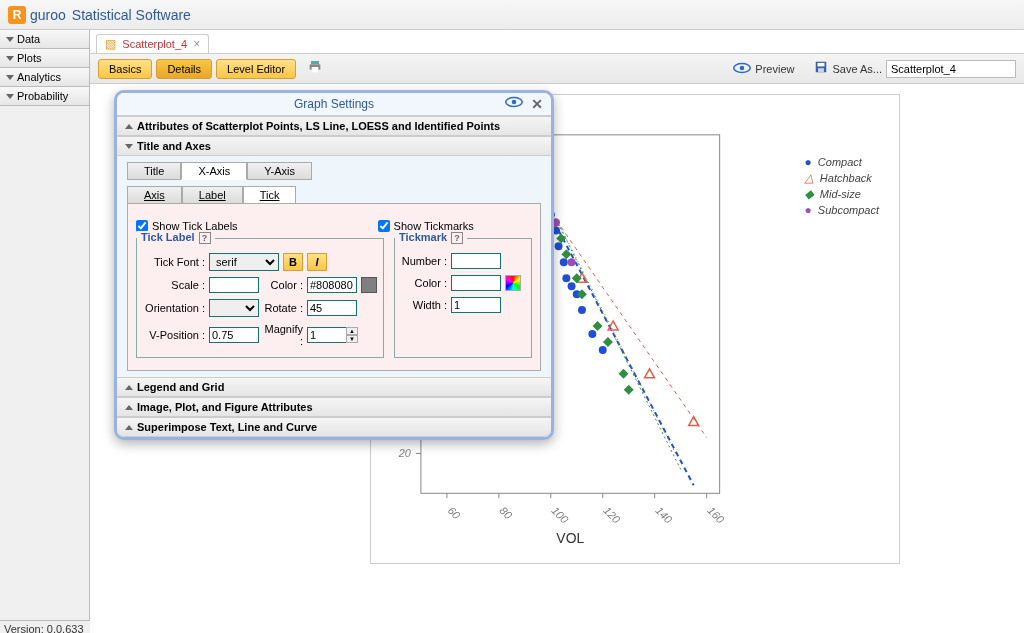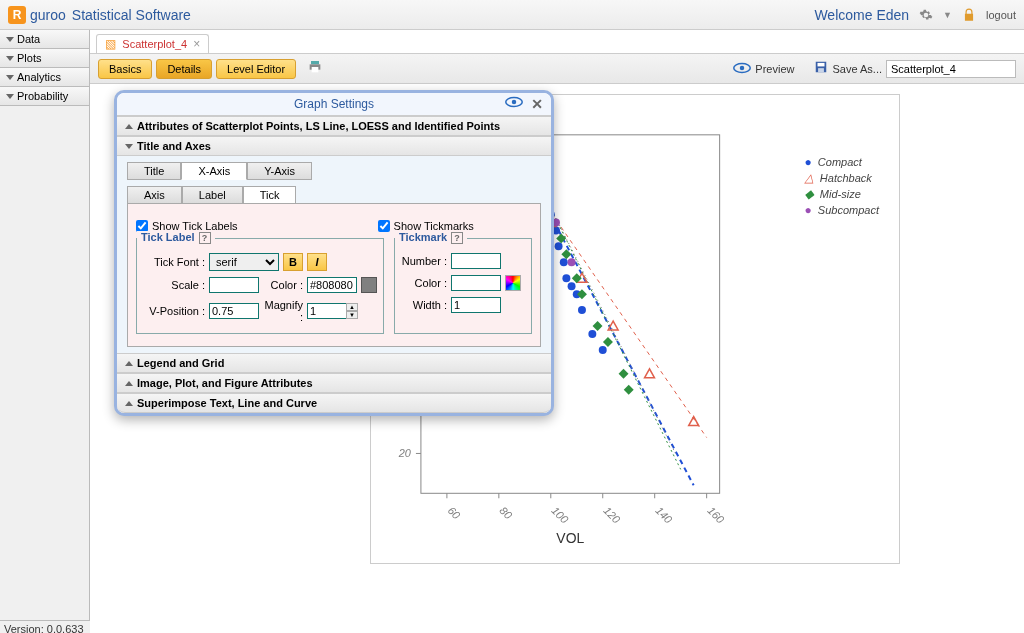--- a/index.html
+++ b/index.html
@@ -39,21 +39,21 @@
 .dialog-title { text-align: center; color: #2d5a9e; font-size: 12px; padding: 4px 0; background: #f2f6fd; border-bottom: 1px solid #ccc; position: relative; border-radius: 8px 8px 0 0; }
 .dialog-title .eye-icon { position: absolute; right: 28px; top: 3px; }
 .dialog-close { position: absolute; right: 8px; top: 3px; color: #666; font-size: 14px; cursor: pointer; font-weight: bold; }
 .section-hdr { background: linear-gradient(#f5f5f5,#e5e5e5); border-top: 1px solid #ccc; border-bottom: 1px solid #ccc; padding: 3px 8px; font-size: 11px; font-weight: bold; display: flex; align-items: center; gap: 4px; cursor: pointer; }
 .section-hdr .caret-u { width:0; height:0; border-left:4px solid transparent; border-right:4px solid transparent; border-bottom:5px solid #666; }
 .section-hdr .caret-d { width:0; height:0; border-left:4px solid transparent; border-right:4px solid transparent; border-top:5px solid #666; }
 .section-body { padding: 6px 10px; background: #eef5fb; }
 .tabs-row { display: flex; gap: 0; }
 .mini-tab { border: 1px solid #aaa; padding: 2px 16px; font-size: 11px; background: linear-gradient(#f0f0f0,#dcdcdc); cursor: pointer; }
 .mini-tab.active { background: #fff; border-bottom-color: #fff; }
-.subtabs-row { display: flex; margin-top: 6px; }
+.subtabs-row { display: flex; margin-top: 6px; text-decoration: underline; }
 .subtab { border: 1px solid #aaa; padding: 2px 16px; font-size: 11px; background: linear-gradient(#f0f0f0,#dcdcdc); cursor: pointer; border-bottom: none; }
 .subtab.active { background: #fff; }
 .form-panel { border: 1px solid #aaa; background: #fdeff0; padding: 16px 8px 12px; font-size: 11px; }
 .checkbox-row { display: flex; gap: 140px; margin-bottom: 6px; }
 .chk { display: flex; align-items: center; gap: 4px; }
 .chk input { width: 12px; height: 12px; }
 .fieldset { border: 1px solid #8aa; padding: 8px 6px 10px; position: relative; }
 .fieldset-title { position: absolute; top: -8px; left: 0; background: #fdeff0; padding: 0 4px; font-weight: bold; color: #2d5a9e; font-size: 11px; }
 .help-q { display: inline-block; width: 12px; height: 12px; border: 1px solid #888; font-size: 9px; text-align: center; line-height: 11px; color: #666; margin-left: 4px; cursor: pointer; }
 .grid-row { display: flex; align-items: center; gap: 4px; margin-top: 6px; }
@@ -73,35 +73,20 @@
 </style>
 </head>
 <body>
 
 <div class="topbar">
   <div class="logo">
     <span class="logo-r">R</span>
     <span class="logo-text">guroo</span>
   </div>
   <span class="app-title">Statistical Software</span>
-  <div class="topbar-right">
-    <span class="welcome">Welcome Eden</span>
-    <span class="gear-icon">
-      <svg viewBox="0 0 24 24">
-          <path fill="#888" d="M12 8a4 4 0 100 8 4 4 0 000-8zm9 4a7 7 0 01-.1 1.2l2 1.6-2 3.4-2.4-1a7 7 0 01-2 .1l-.4 2.6h-4l-.4-2.6a7 7 0 01-2-1.1l-2.4 1-2-3.4 2-1.6A7 7 0 013 12a7 7 0 01.1-1.2l-2-1.6 2-3.4 2.4 1a7 7 0 012-1.1L8 3h4l.4 2.6a7 7 0 012 1.1l2.4-1 2 3.4-2 1.6c.1.4.2.8.2 1.3z"></path>
-        </svg>
-    </span>
-    <span style="color:#888;font-size:9px">▼</span>
-    <span class="lock-icon">
-      <svg viewBox="0 0 24 24">
-          <path fill="#e09b2d" d="M6 10V7a6 6 0 1112 0v3h1v12H5V10h1zm2 0h8V7a4 4 0 10-8 0v3z"></path>
-        </svg>
-    </span>
-    <span class="logout">logout</span>
-  </div>
 </div>
 
 <div class="main">
   <div class="left-panel">
     <div class="acc-item">
         <span class="acc-caret"></span>
         <span>Data</span>
       </div>
     <div class="acc-item">
         <span class="acc-caret"></span>
@@ -283,20 +268,26 @@
                   <button class="bi-btn i">I</button>
                 </div>
                 <div class="grid-row">
                   <label>Scale :</label>
                   <input type="text" style="width: 50px;">
                   <label style="width:40px">Color :</label>
                   <input type="text" style="width: 50px;" value="#808080">
                   <span class="color-swatch"></span>
                 </div>
                 <div class="grid-row">
+                  <label>Orientation :</label>
+                  <select style="width:50px"><option></option></select>
+                  <label style="width:40px">Rotate :</label>
+                  <input type="text" style="width: 50px;" value="45">
+                </div>
+                <div class="grid-row">
                   <label>V-Position :</label>
                   <input type="text" style="width: 50px;" value="0.75">
                   <label style="width:40px">Magnify :</label>
                   <span class="spinner-wrap">
                     <input type="text" style="width: 40px;" value="1">
                     <span class="spinner-btns">
                         <button>▲</button>
                         <button>▼</button>
                       </span>
                   </span>

